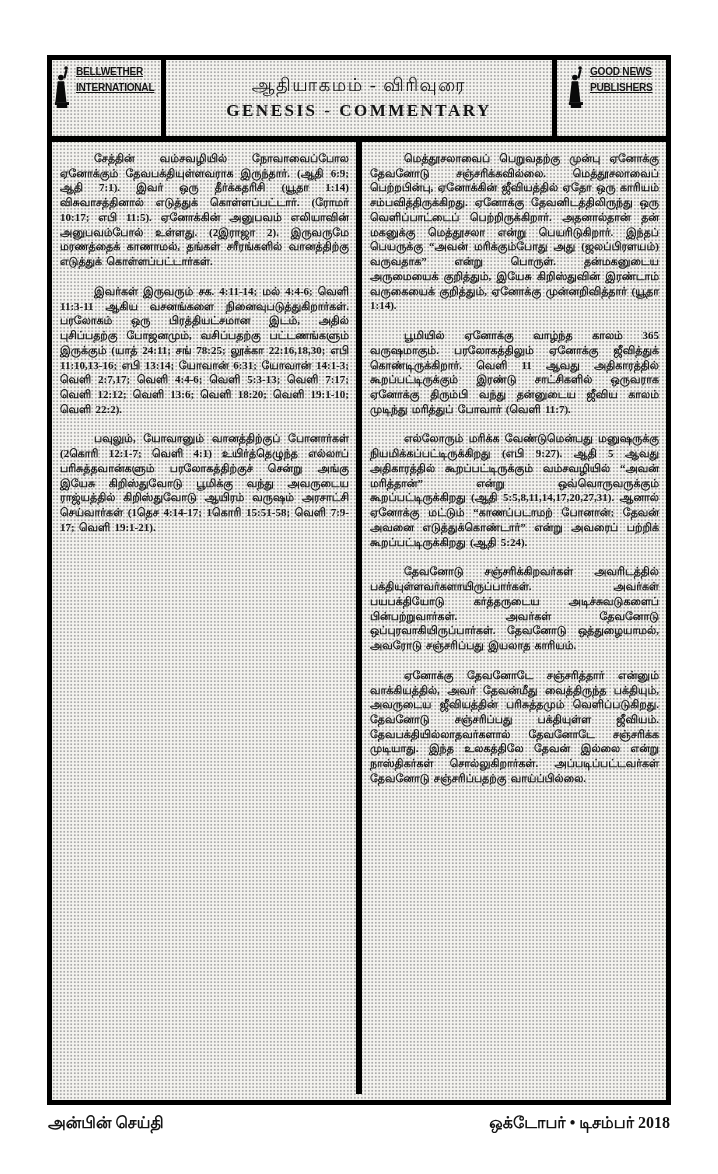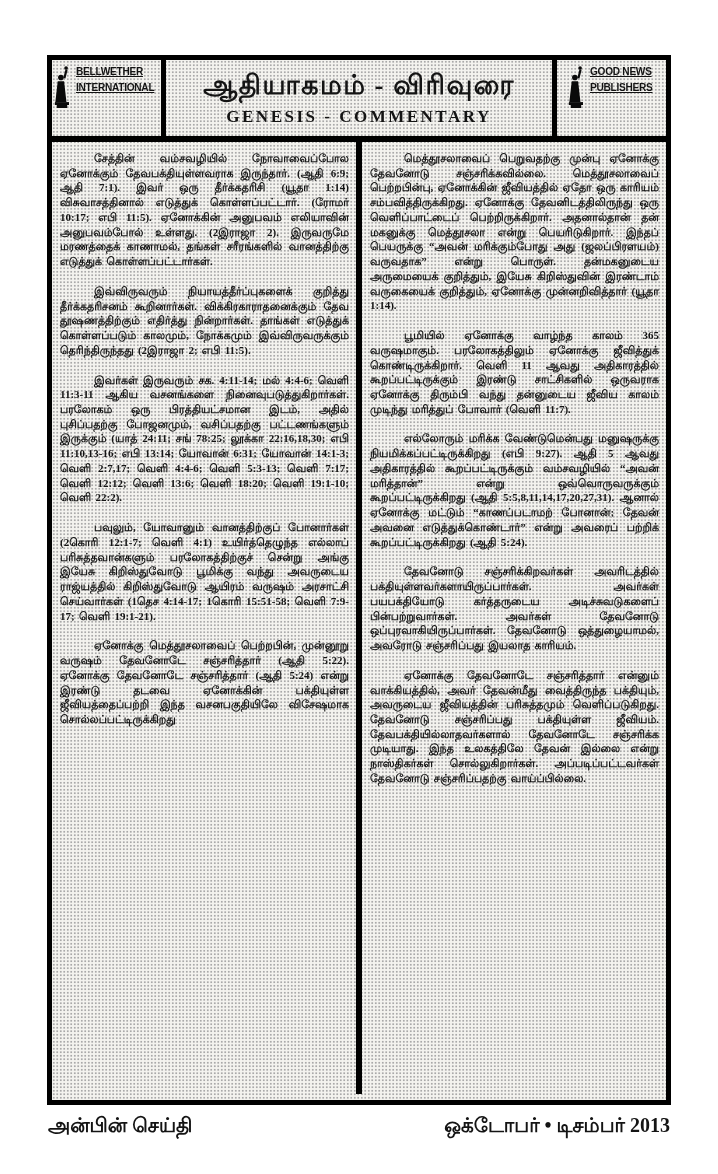--- a/index.html
+++ b/index.html
@@ -59,22 +59,22 @@
   .statue-icon { flex: none; }
 
   .title-cell {
     flex: 1;
     display: flex;
     flex-direction: column;
     align-items: center;
     justify-content: center;
   }
   .title-tamil {
-    font-size: 27px;
-    font-weight: bold;
+    font-size: 18px;
+    font-weight: normal;
     letter-spacing: 1.5px;
   }
   .title-english {
     font-size: 17px;
     font-weight: bold;
     letter-spacing: 2.5px;
     margin-top: 3px;
   }
 
   
@@ -99,21 +99,21 @@
   }
   .col p:last-child { margin-bottom: 0; }
 
   
   .footer {
     position: absolute;
     left: 48px; right: 48px;
     top: 1114px;
     display: flex;
     align-items: baseline;
-    font-size: 20px;
+    font-size: 16px;
     font-weight: bold;
   }
   .footer .f-left   { flex: 1; text-align: left; }
   .footer .f-center { flex: 1; text-align: center; }
   .footer .f-right  { flex: 1; text-align: right; }
 </style>
 </head>
 <body>
 
 <div class="page">
@@ -160,35 +160,33 @@
           <span>PUBLISHERS</span>
         </div>
       </div>
 
     </div>
 
     <div class="columns">
 
       <div class="col left">
         <p>சேத்தின் வம்சவழியில் நோவாவைப்போல ஏனோக்கும் தேவபக்தியுள்ளவராக இருந்தார். (ஆதி 6:9; ஆதி 7:1). இவர் ஒரு தீர்க்கதரிசி (யூதா 1:14) விசுவாசத்தினால் எடுத்துக் கொள்ளப்பட்டார். (ரோமர் 10:17; எபி 11:5). ஏனோக்கின் அனுபவம் எலியாவின் அனுபவம்போல் உள்ளது. (2இராஜா 2). இருவருமே மரணத்தைக் காணாமல், தங்கள் சரீரங்களில் வானத்திற்கு எடுத்துக் கொள்ளப்பட்டார்கள்.</p>
-        <p>இவ்விருவரும் நியாயத்தீர்ப்புகளைக் குறித்து தீர்க்கதரிசனம் கூறினார்கள். விக்கிரகாராதனைக்கும் தேவ தூஷணத்திற்கும் எதிர்த்து நின்றார்கள். தாங்கள் எடுத்துக் கொள்ளப்படும் காலமும், நோக்கமும் இவ்விருவருக்கும் தெரிந்திருந்தது (2இராஜா 2; எபி 11:5).</p>
         <p>இவர்கள் இருவரும் சக. 4:11-14; மல் 4:4-6; வெளி 11:3-11 ஆகிய வசனங்களை நினைவுபடுத்துகிறார்கள். பரலோகம் ஒரு பிரத்தியட்சமான இடம், அதில் புசிப்பதற்கு போஜனமும், வசிப்பதற்கு பட்டணங்களும் இருக்கும் (யாத் 24:11; சங் 78:25; லூக்கா 22:16,18,30; எபி 11:10,13-16; எபி 13:14; யோவான் 6:31; யோவான் 14:1-3; வெளி 2:7,17; வெளி 4:4-6; வெளி 5:3-13; வெளி 7:17; வெளி 12:12; வெளி 13:6; வெளி 18:20; வெளி 19:1-10; வெளி 22:2).</p>
         <p>பவுலும், யோவானும் வானத்திற்குப் போனார்கள் (2கொரி 12:1-7; வெளி 4:1) உயிர்த்தெழுந்த எல்லாப் பரிசுத்தவான்களும் பரலோகத்திற்குச் சென்று அங்கு இயேசு கிறிஸ்துவோடு பூமிக்கு வந்து அவருடைய ராஜ்யத்தில் கிறிஸ்துவோடு ஆயிரம் வருஷம் அரசாட்சி செய்வார்கள் (1தெச 4:14-17; 1கொரி 15:51-58; வெளி 7:9-17; வெளி 19:1-21).</p>
-        <p>ஏனோக்கு மெத்தூசலாவைப் பெற்றபின், முன்னூறு வருஷம் தேவனோடே சஞ்சரித்தார் (ஆதி 5:22). ஏனோக்கு தேவனோடே சஞ்சரித்தார் (ஆதி 5:24) என்று இரண்டு தடவை ஏனோக்கின் பக்தியுள்ள ஜீவியத்தைப்பற்றி இந்த வசனபகுதியிலே விசேஷமாக சொல்லப்பட்டிருக்கிறது</p>
       </div>
 
       <div class="col right">
         <p>மெத்தூசலாவைப் பெறுவதற்கு முன்பு ஏனோக்கு தேவனோடு சஞ்சரிக்கவில்லை. மெத்தூசலாவைப் பெற்றபின்பு, ஏனோக்கின் ஜீவியத்தில் ஏதோ ஒரு காரியம் சம்பவித்திருக்கிறது. ஏனோக்கு தேவனிடத்திலிருந்து ஒரு வெளிப்பாட்டைப் பெற்றிருக்கிறார். அதனால்தான் தன் மகனுக்கு மெத்தூசலா என்று பெயரிடுகிறார். இந்தப் பெயருக்கு “அவன் மரிக்கும்போது அது (ஜலப்பிரளயம்) வருவதாக” என்று பொருள். தன்மகனுடைய அருமையைக் குறித்தும், இயேசு கிறிஸ்துவின் இரண்டாம் வருகையைக் குறித்தும், ஏனோக்கு முன்னறிவித்தார் (யூதா 1:14).</p>
         <p>பூமியில் ஏனோக்கு வாழ்ந்த காலம் 365 வருஷமாகும். பரலோகத்திலும் ஏனோக்கு ஜீவித்துக் கொண்டிருக்கிறார். வெளி 11 ஆவது அதிகாரத்தில் கூறப்பட்டிருக்கும் இரண்டு சாட்சிகளில் ஒருவராக ஏனோக்கு திரும்பி வந்து தன்னுடைய ஜீவிய காலம் முடிந்து மரித்துப் போவார் (வெளி 11:7).</p>
         <p>எல்லோரும் மரிக்க வேண்டுமென்பது மனுஷருக்கு நியமிக்கப்பட்டிருக்கிறது (எபி 9:27). ஆதி 5 ஆவது அதிகாரத்தில் கூறப்பட்டிருக்கும் வம்சவழியில் “அவன் மரித்தான்” என்று ஒவ்வொருவருக்கும் கூறப்பட்டிருக்கிறது (ஆதி 5:5,8,11,14,17,20,27,31). ஆனால் ஏனோக்கு மட்டும் “காணப்படாமற் போனான்; தேவன் அவனை எடுத்துக்கொண்டார்” என்று அவரைப் பற்றிக் கூறப்பட்டிருக்கிறது (ஆதி 5:24).</p>
         <p>தேவனோடு சஞ்சரிக்கிறவர்கள் அவரிடத்தில் பக்தியுள்ளவர்களாயிருப்பார்கள். அவர்கள் பயபக்தியோடு கர்த்தருடைய அடிச்சுவடுகளைப் பின்பற்றுவார்கள். அவர்கள் தேவனோடு ஒப்புரவாகியிருப்பார்கள். தேவனோடு ஒத்துழையாமல், அவரோடு சஞ்சரிப்பது இயலாத காரியம்.</p>
         <p>ஏனோக்கு தேவனோடே சஞ்சரித்தார் என்னும் வாக்கியத்தில், அவர் தேவன்மீது வைத்திருந்த பக்தியும், அவருடைய ஜீவியத்தின் பரிசுத்தமும் வெளிப்படுகிறது. தேவனோடு சஞ்சரிப்பது பக்தியுள்ள ஜீவியம். தேவபக்தியில்லாதவர்களால் தேவனோடே சஞ்சரிக்க முடியாது. இந்த உலகத்திலே தேவன் இல்லை என்று நாஸ்திகர்கள் சொல்லுகிறார்கள். அப்படிப்பட்டவர்கள் தேவனோடு சஞ்சரிப்பதற்கு வாய்ப்பில்லை.</p>
       </div>
 
     </div>
   </div>
 
   <div class="footer">
     <span class="f-left">அன்பின் செய்தி</span>
-    <span class="f-right">ஒக்டோபர் • டிசம்பர்  2013</span>
+    <span class="f-right">ஒக்டோபர் • டிசம்பர்  2018</span>
   </div>
 
 </div>
 
 </body></html>

